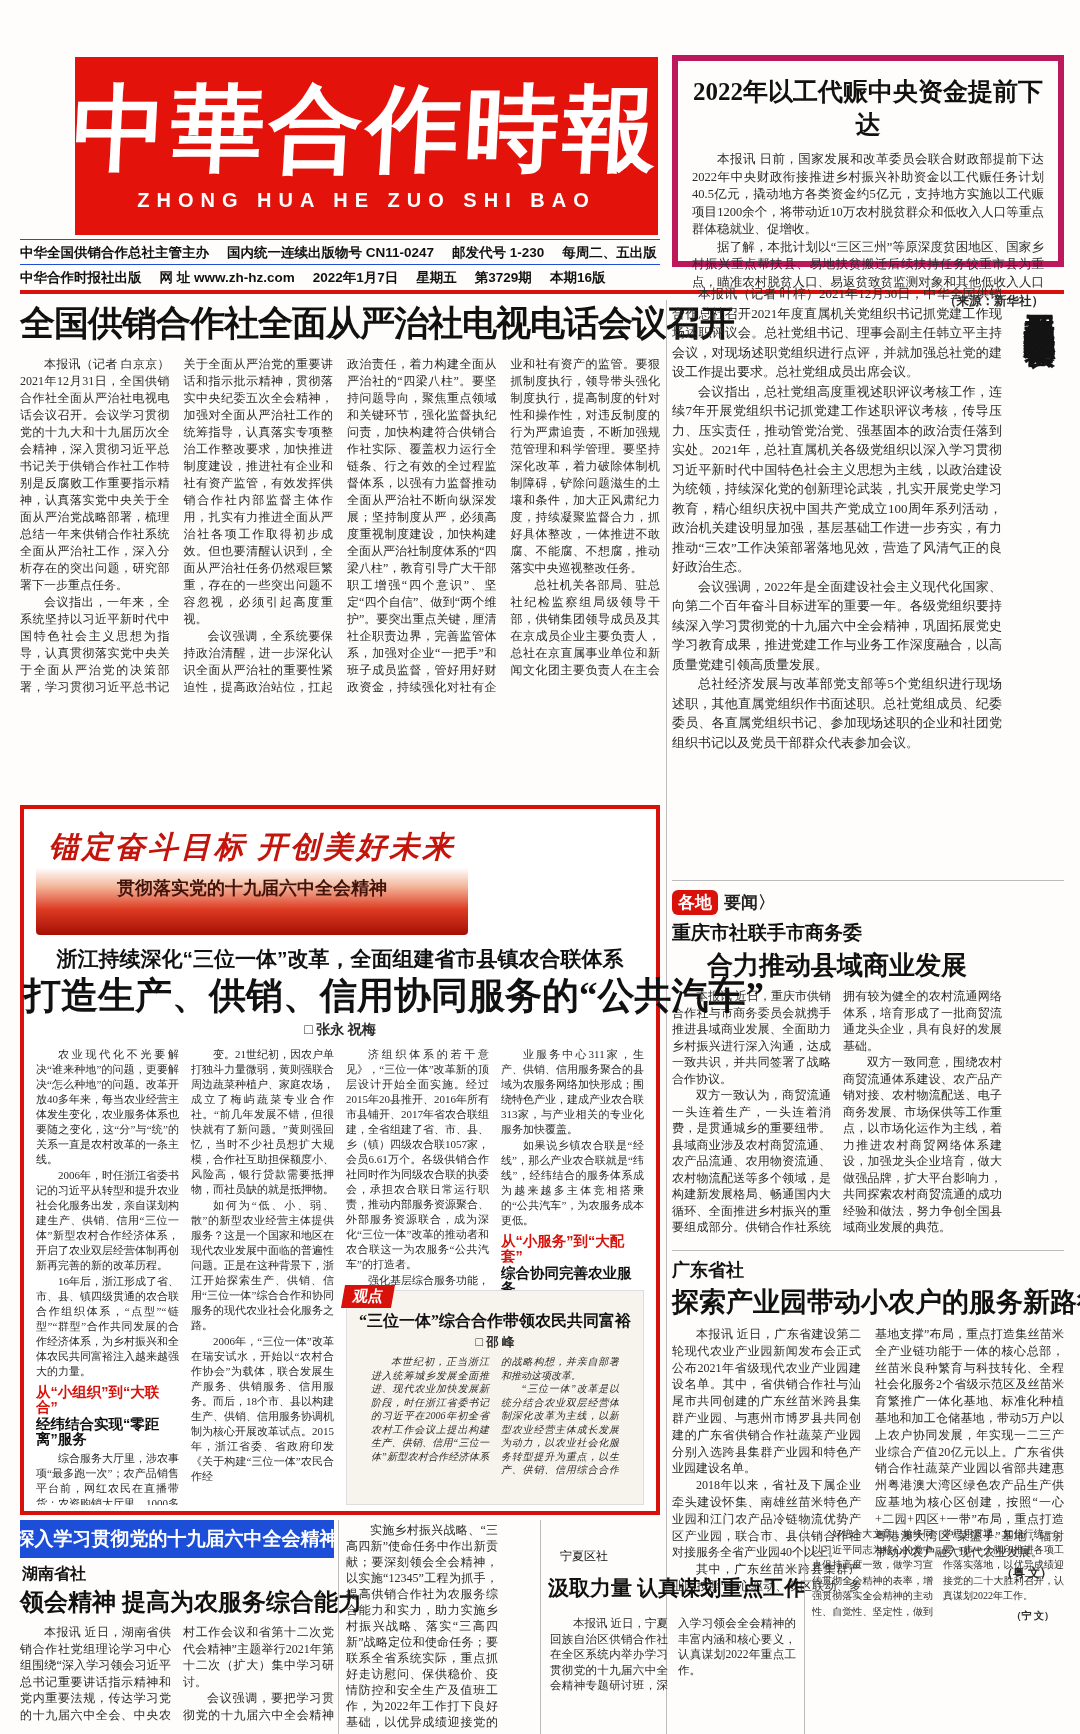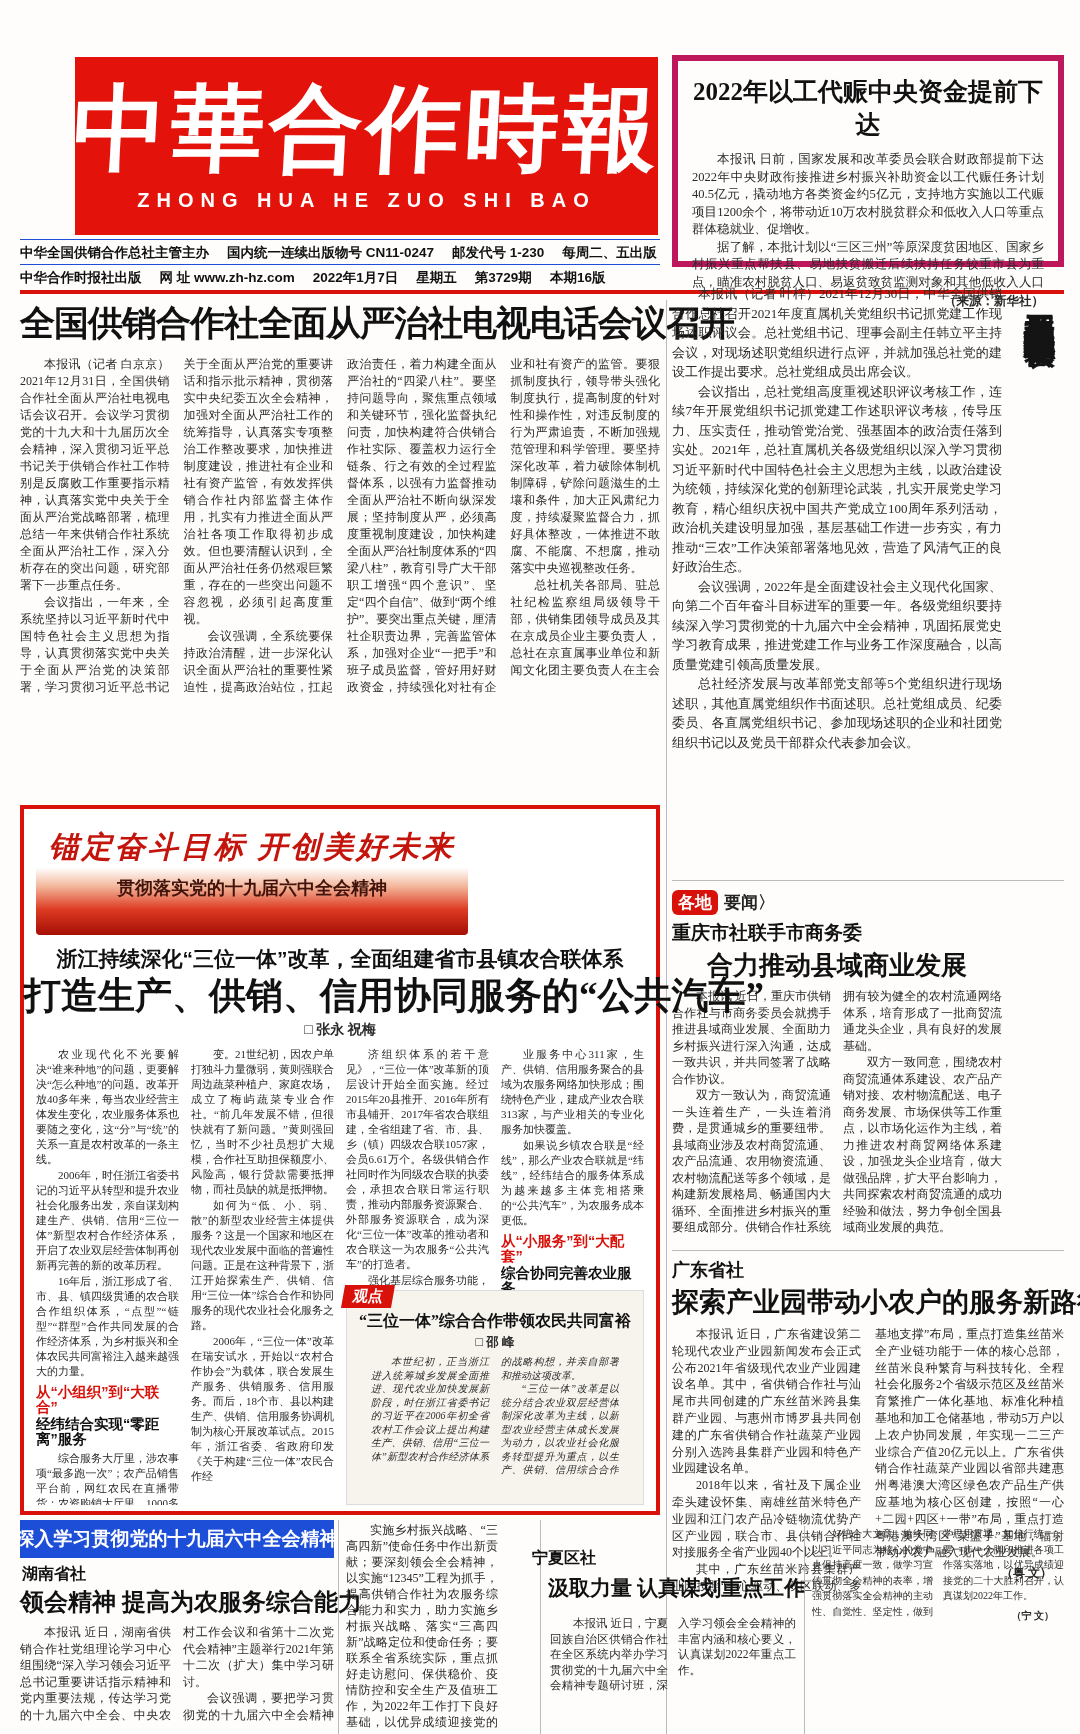--- a/index.html
+++ b/index.html
@@ -82,21 +82,21 @@
 
   
   .bot-banner{left:20px;top:1520px;width:314px;height:38px;background:#1d4ed8;color:#fff;display:flex;
               align-items:center;justify-content:center;font-size:19px;font-weight:bold;white-space:nowrap;
               font-family:"Liberation Sans","DejaVu Sans",sans-serif;}
   .hn-kicker{left:22px;top:1564px;font-size:16px;font-weight:bold;color:#111;}
   .hn-hl{left:20px;top:1586px;width:314px;text-align:center;font-size:24px;font-weight:900;color:#111;white-space:nowrap;}
   .hn-body{left:20px;top:1624px;width:314px;height:104px;column-count:2;column-gap:12px;
            font-size:12px;line-height:16.5px;overflow:hidden;}
   .hn-col3{left:346px;top:1522px;width:152px;height:206px;font-size:12px;line-height:16px;overflow:hidden;}
-  .nx-kicker{left:532px;top:1548px;font-size:16px;font-weight:bold;color:#111;}
+  .nx-kicker{left:560px;top:1548px;font-size:12px;font-weight:normal;color:#111;}
   .nx-hl{left:548px;top:1574px;width:250px;text-align:center;font-size:21px;font-weight:900;color:#111;white-space:nowrap;}
   .nx-body-l{left:550px;top:1616px;width:246px;height:112px;column-count:2;column-gap:10px;
              font-size:11.5px;line-height:15.5px;overflow:hidden;}
   .nx-body-r{left:812px;top:1526px;width:252px;height:202px;column-count:2;column-gap:10px;
              font-size:10px;line-height:15.5px;overflow:hidden;}
   .vline{width:1px;background:#bbb;}
 </style>
 </head>
 <body>
 

